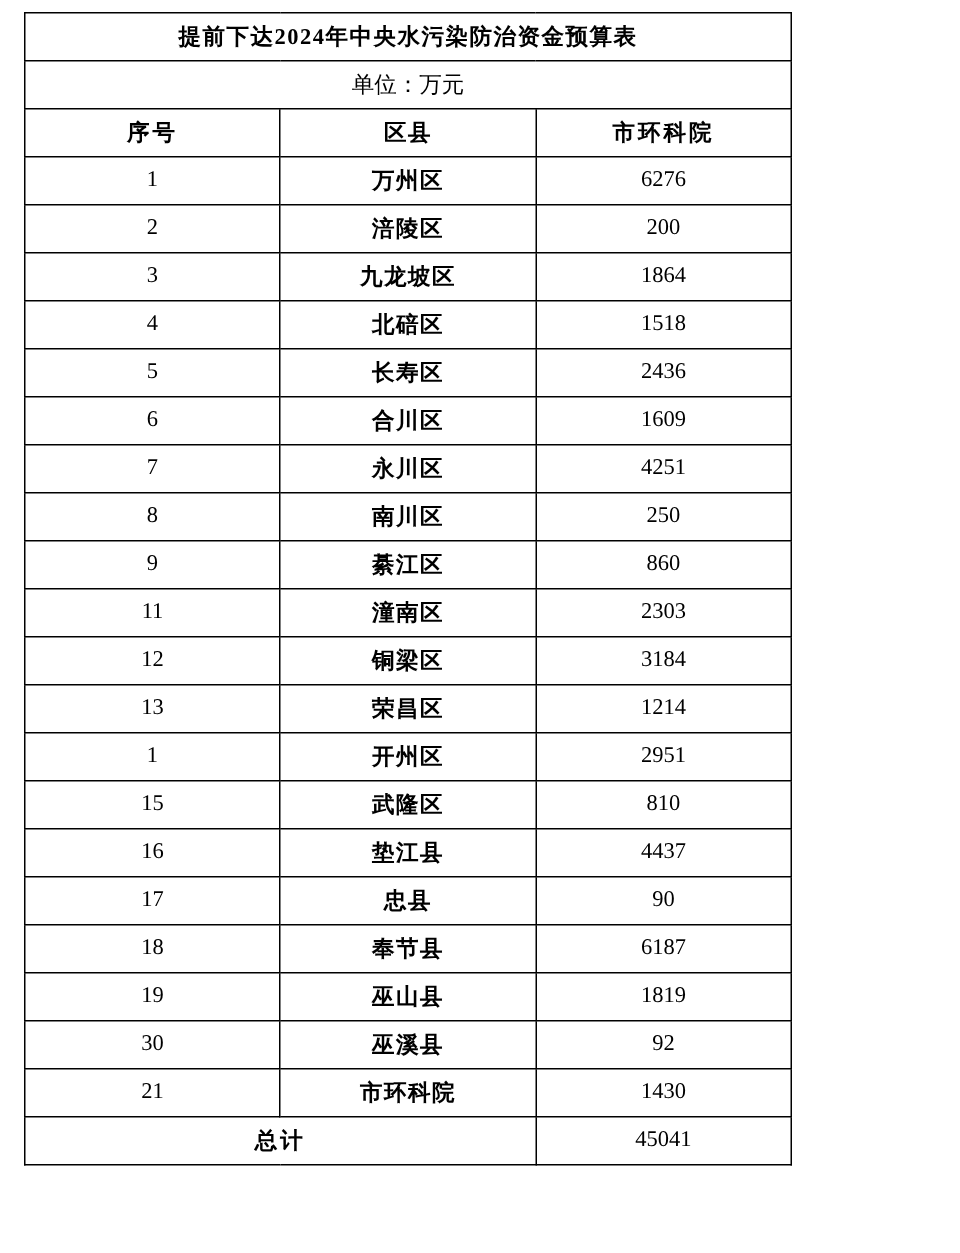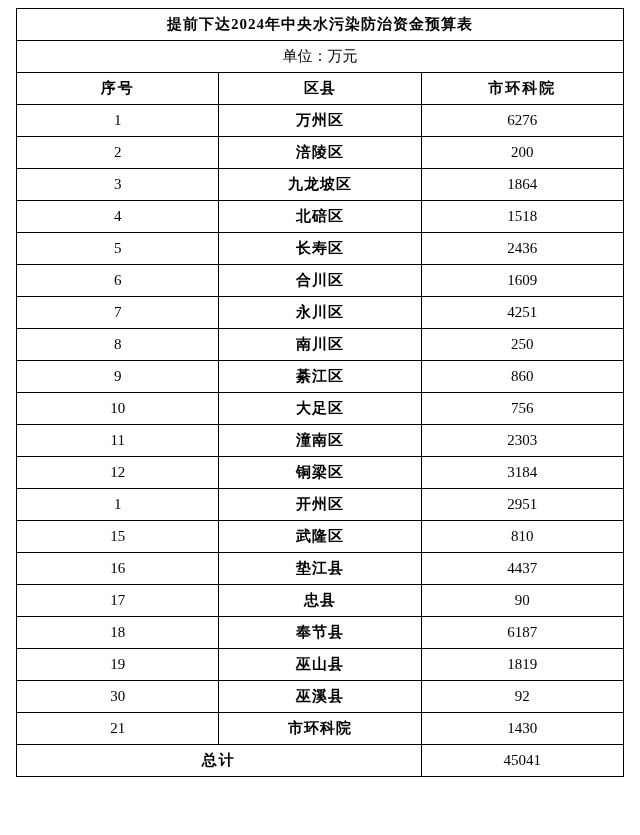--- a/index.html
+++ b/index.html
@@ -15,21 +15,21 @@
     overflow: hidden;
   }
   .page {
     width: 640px;
     height: 835px;
     box-sizing: border-box;
     padding: 0 16px;
     position: relative;
   }
   table.budget {
-    width: 608px;
+    width: 512px;
     border-collapse: collapse;
     table-layout: fixed;
     margin-top: 8px;
   }
   table.budget td {
     border: 1px solid #000000;
     text-align: center;
     vertical-align: middle;
     font-size: 15px;
     padding: 0;
@@ -133,35 +133,35 @@
         <td class="idx">8</td>
         <td class="name">南川区</td>
         <td class="amount">250</td>
       </tr>
       <tr>
         <td class="idx">9</td>
         <td class="name">綦江区</td>
         <td class="amount">860</td>
       </tr>
       <tr>
-        <td class="idx">10</td>
-        <td class="name">大足区</td>
-        <td class="amount">756</td>
-      </tr>
-      <tr>
         <td class="idx">11</td>
         <td class="name">潼南区</td>
         <td class="amount">2303</td>
       </tr>
       <tr>
         <td class="idx">12</td>
         <td class="name">铜梁区</td>
         <td class="amount">3184</td>
       </tr>
       <tr>
+        <td class="idx">13</td>
+        <td class="name">荣昌区</td>
+        <td class="amount">1214</td>
+      </tr>
+      <tr>
         <td class="idx">1</td>
         <td class="name">开州区</td>
         <td class="amount">2951</td>
       </tr>
       <tr>
         <td class="idx">15</td>
         <td class="name">武隆区</td>
         <td class="amount">810</td>
       </tr>
       <tr>

